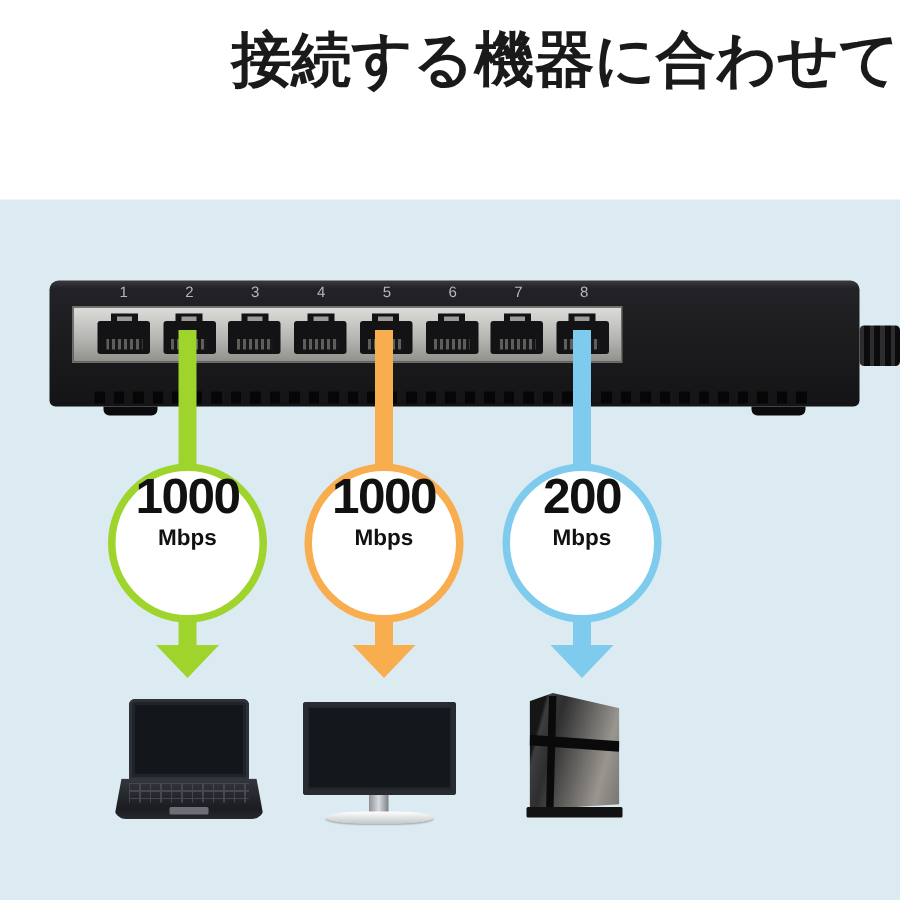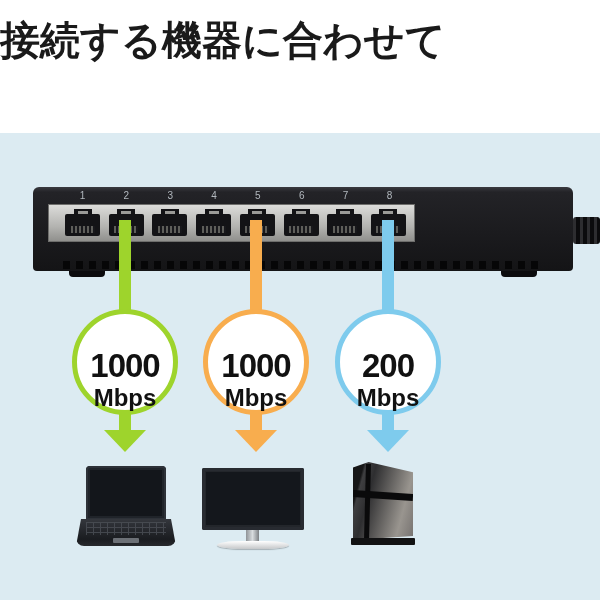--- a/index.html
+++ b/index.html
@@ -1,21 +1,21 @@
 <!DOCTYPE html>
 <html><head>
 <meta charset="utf-8">
 <style>
   html,body{margin:0;padding:0;}
   body{font-family:"Liberation Sans","DejaVu Sans",sans-serif;}
   .stage{position:relative;width:600px;height:600px;background:#ffffff;overflow:hidden;}
   .bg-lower{position:absolute;left:0;top:133px;width:600px;height:467px;}
 
   
-  .title{position:absolute;left:0;top:16px;width:600px;text-align:left;font-weight:bold;}
+  .title{position:absolute;left:0;top:16px;width:600px;text-align:right;font-weight:bold;}
   .title div{font-size:40px;line-height:48px;letter-spacing:0;}
 
   
   .switch-body{position:absolute;left:33px;top:187px;width:540px;height:84px;
     background:linear-gradient(#3a3a40 0%,#232327 6%,#1b1b1e 55%,#141416 100%);
     border-radius:6px 6px 4px 4px;}
   .switch-foot{position:absolute;top:84px;width:36px;height:6px;background:#0b0b0d;border-radius:0 0 4px 4px;}
   .foot-left{left:36px;} .foot-right{left:468px;}
   .vents{position:absolute;left:30px;right:30px;bottom:2px;height:8px;
     background:repeating-linear-gradient(90deg,#060607 0 7px,transparent 7px 13px);}
@@ -32,23 +32,23 @@
   .jack::before{content:"";position:absolute;top:-5px;left:50%;transform:translateX(-50%);
     width:18px;height:7px;background:#131316;}
   .jack::after{content:"";position:absolute;top:-3px;left:50%;transform:translateX(-50%);
     width:10px;height:3px;background:#9a9a97;}
   .pins{position:absolute;left:50%;transform:translateX(-50%);bottom:6px;width:24px;height:7px;opacity:.85;
     background:repeating-linear-gradient(90deg,#6b6b66 0 2px,#18181c 2px 4px);}
 
   
   .conn-line{position:absolute;width:12px;}
   .speed-circle{position:absolute;width:106px;height:106px;box-sizing:border-box;background:#fff;
-    border:5px solid;border-radius:50%;display:flex;flex-direction:column;align-items:center;justify-content:flex-end;}
+    border:5px solid;border-radius:50%;display:flex;flex-direction:column;align-items:center;justify-content:flex-start;}
   .speed{font-size:33px;font-weight:bold;line-height:1;letter-spacing:-1px;color:#111;}
-  .unit{font-size:24px;font-weight:bold;line-height:1;margin-top:4px;color:#111;}
+  .unit{font-size:15px;font-weight:bold;line-height:1;margin-top:4px;color:#111;}
   .arrow-head{position:absolute;width:0;height:0;border-left:21px solid transparent;border-right:21px solid transparent;border-top-width:22px;border-top-style:solid;}
 
   
   .laptop{position:absolute;left:76px;top:466px;width:100px;height:84px;}
   .laptop-screen{position:absolute;left:10px;top:0;width:80px;height:54px;background:#20242a;
     border-radius:4px 4px 2px 2px;box-shadow:inset 0 0 0 2px #2d3138;}
   .laptop-display{position:absolute;left:14px;top:4px;width:72px;height:46px;background:#13161b;}
   .laptop-deck{position:absolute;left:0;top:53px;width:100px;height:27px;
     background:linear-gradient(#34373d,#1a1c20 75%,#27292d);border-radius:3px 3px 8px 8px;
     clip-path:polygon(5% 0,95% 0,100% 100%,0 100%);}

